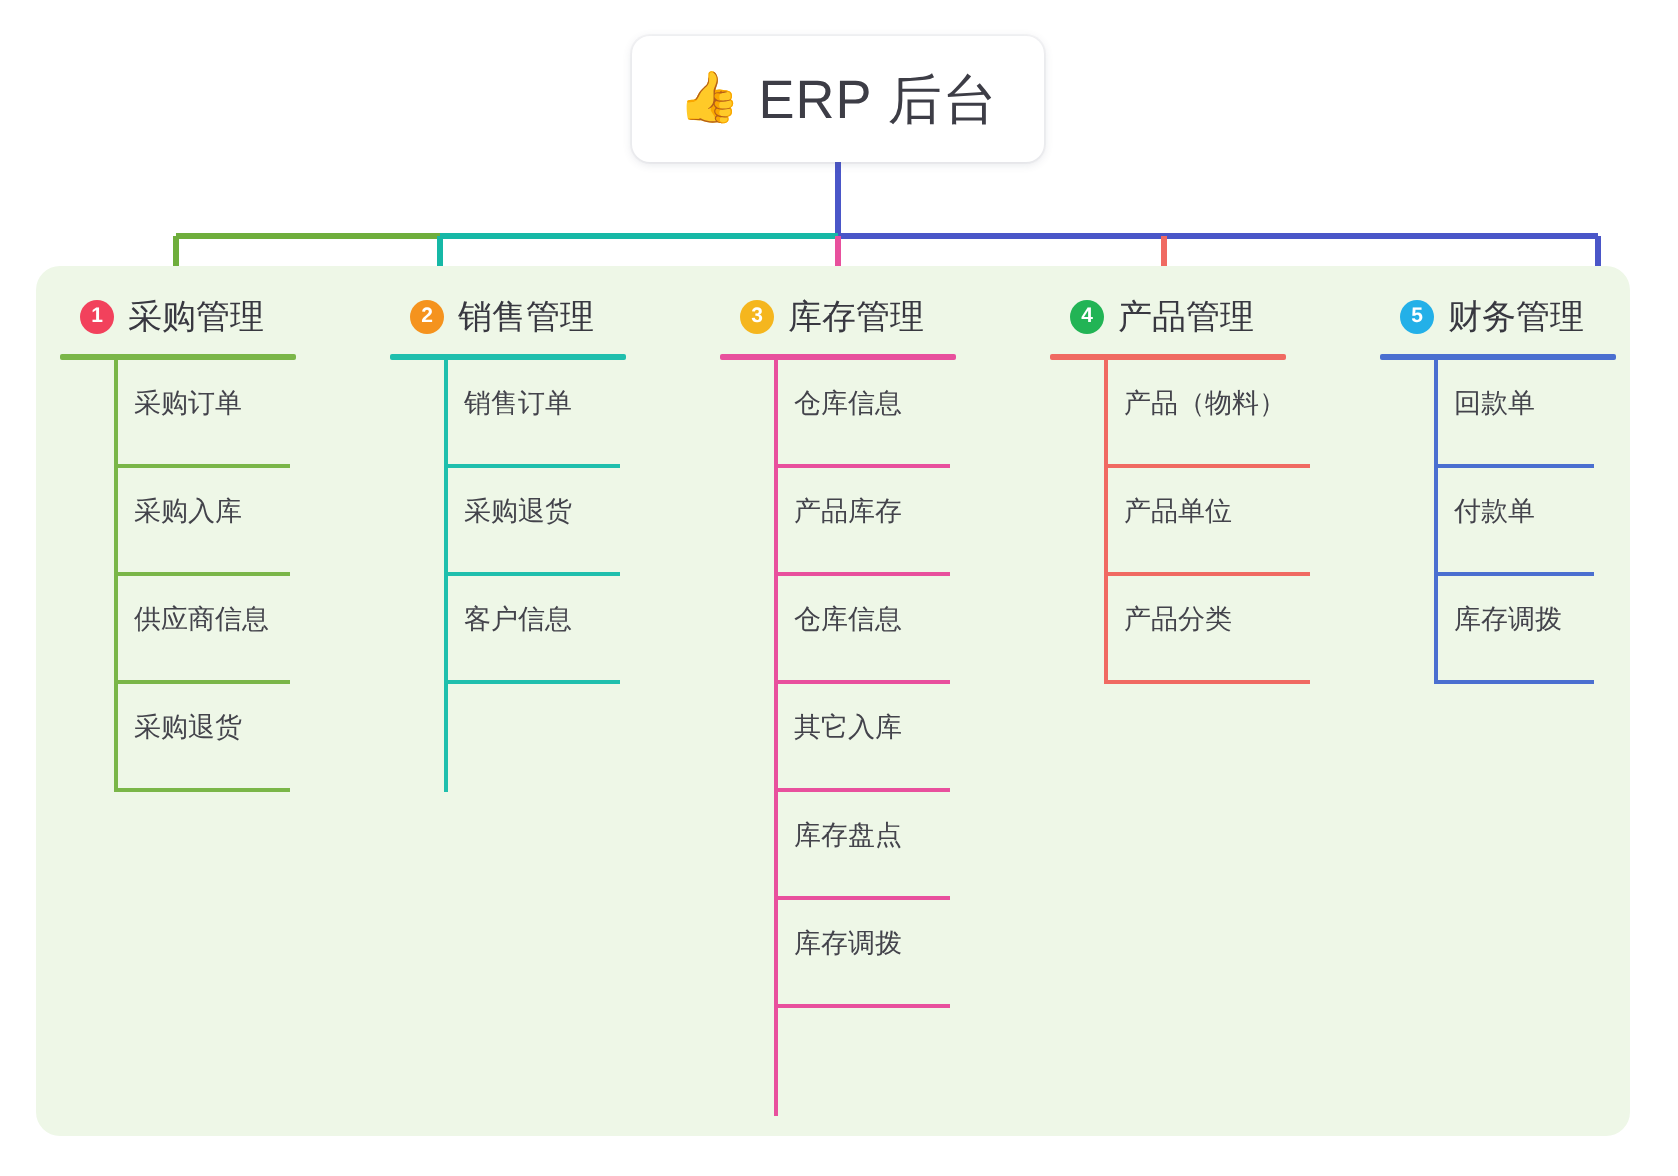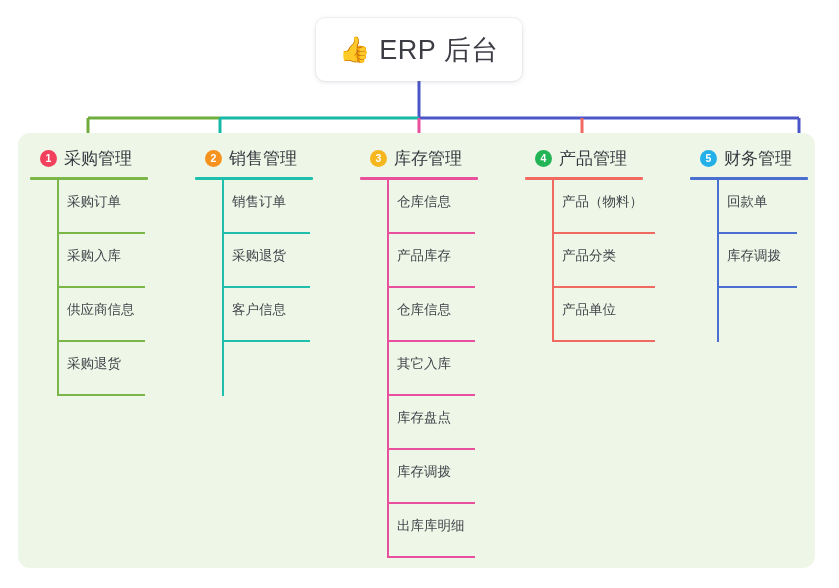--- a/index.html
+++ b/index.html
@@ -174,61 +174,61 @@
             <div class="leaf-rule" style="background: rgb(232, 80, 157); width: 88px;"></div>
           </div>
           <div class="leaf">
             <span class="leaf-text">库存盘点</span>
             <div class="leaf-rule" style="background: rgb(232, 80, 157); width: 88px;"></div>
           </div>
           <div class="leaf">
             <span class="leaf-text">库存调拨</span>
             <div class="leaf-rule" style="background: rgb(232, 80, 157); width: 88px;"></div>
           </div>
-          <div class="leaf">
-            <span class="leaf-text">出库库明细</span>
-            <div class="leaf-rule" style="background: rgb(232, 80, 157); width: 88px;"></div>
-          </div>
         </div>
       </div>
       <div class="col" style="left: 525px;">
         <div class="col-head">
           <span class="badge" style="background: rgb(34, 180, 85);">4</span>
           <span class="head-text">产品管理</span>
         </div>
         <div class="head-rule" style="background: rgb(240, 106, 98); width: 118px;"></div>
         <div class="branch" style="height: 162px;">
           <div class="spine" style="background: rgb(240, 106, 98); height: 162px;"></div>
           <div class="leaf">
             <span class="leaf-text">产品（物料）</span>
             <div class="leaf-rule" style="background: rgb(240, 106, 98); width: 103px;"></div>
           </div>
           <div class="leaf">
+            <span class="leaf-text">产品单位</span>
+            <div class="leaf-rule" style="background: rgb(240, 106, 98); width: 103px;"></div>
+          </div>
+          <div class="leaf">
             <span class="leaf-text">产品分类</span>
-            <div class="leaf-rule" style="background: rgb(240, 106, 98); width: 103px;"></div>
-          </div>
-          <div class="leaf">
-            <span class="leaf-text">产品单位</span>
             <div class="leaf-rule" style="background: rgb(240, 106, 98); width: 103px;"></div>
           </div>
         </div>
       </div>
       <div class="col" style="left: 690px;">
         <div class="col-head">
           <span class="badge" style="background: rgb(35, 176, 232);">5</span>
           <span class="head-text">财务管理</span>
         </div>
         <div class="head-rule" style="background: rgb(74, 111, 208); width: 118px;"></div>
         <div class="branch" style="height: 128px;">
           <div class="spine" style="background: rgb(74, 111, 208); height: 162px;"></div>
           <div class="leaf">
             <span class="leaf-text">回款单</span>
             <div class="leaf-rule" style="background: rgb(74, 111, 208); width: 80px;"></div>
           </div>
           <div class="leaf">
+            <span class="leaf-text">付款单</span>
+            <div class="leaf-rule" style="background: rgb(74, 111, 208); width: 80px;"></div>
+          </div>
+          <div class="leaf">
             <span class="leaf-text">库存调拨</span>
             <div class="leaf-rule" style="background: rgb(74, 111, 208); width: 80px;"></div>
           </div>
         </div>
       </div>
     </div>
 
 </div>
 
 </body></html>

